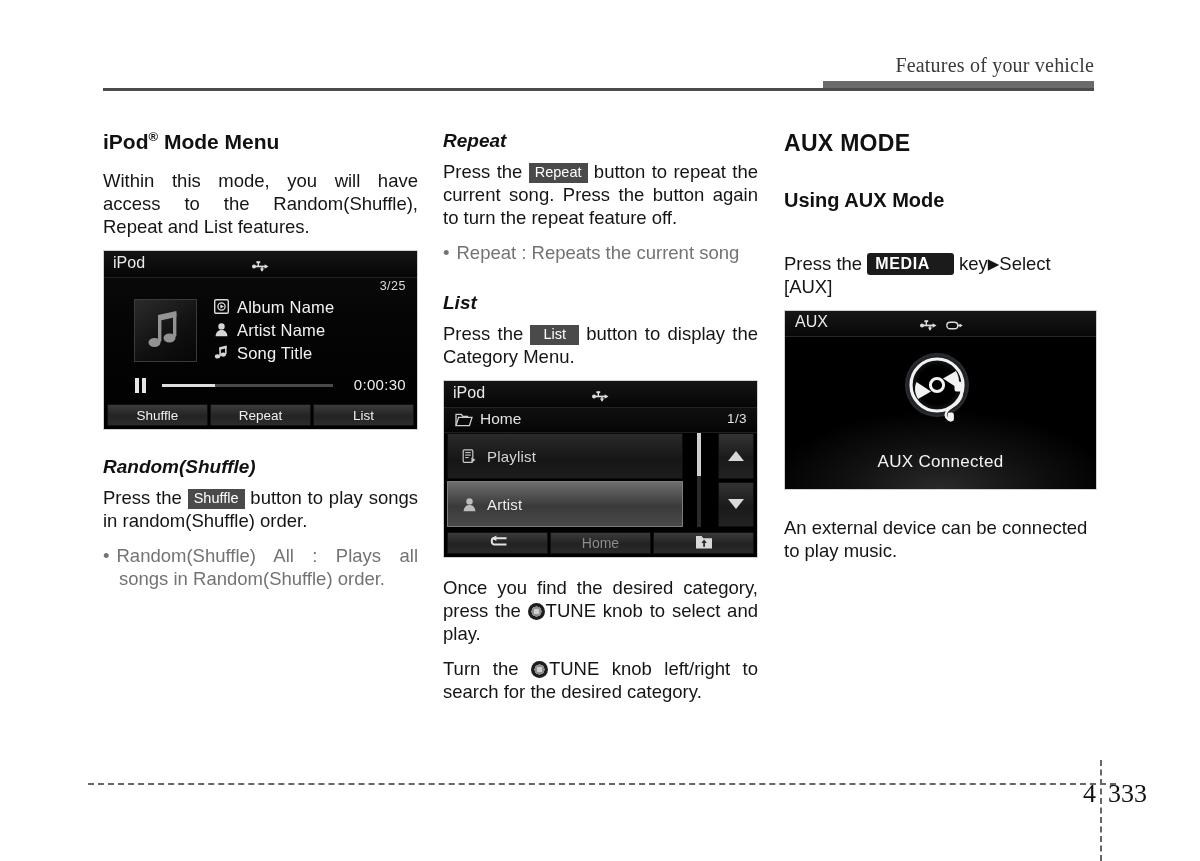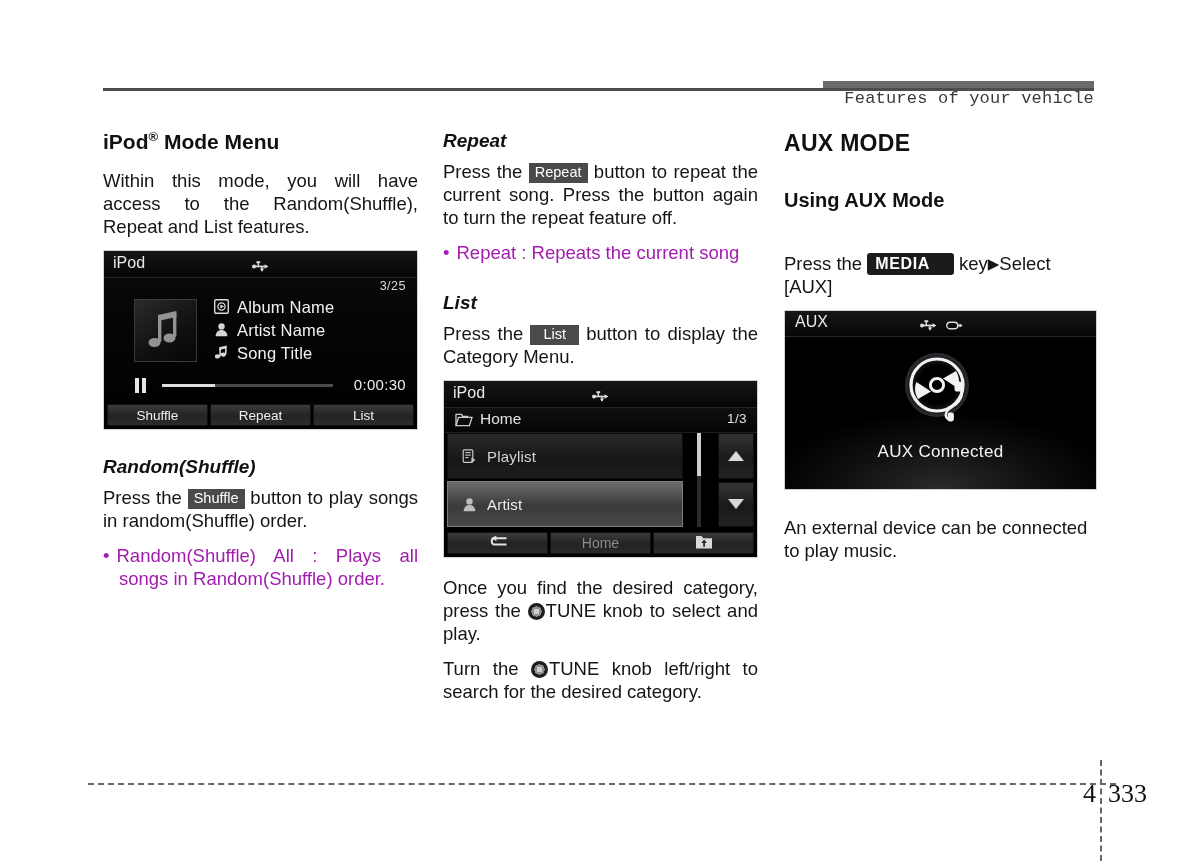--- a/index.html
+++ b/index.html
@@ -19,26 +19,25 @@
   
   #page-header {
     position: absolute;
     left: 0; top: 0;
     width: 1200px; height: 100px;
   }
   #header-title {
     position: absolute;
     right: 106px;
     top: 54px;
-    font-family: Liberation Mono, monospace;
-    font-size: 17px;
+    font-family: Liberation Serif, serif;
+    font-size: 20px;
     color: #3a3a3a;
     letter-spacing: 0.2px;
     white-space: nowrap;
-    margin-top: 35px;
   }
   #header-rule-thin {
     position: absolute;
     left: 103px;
     top: 88px;
     width: 991px;
     height: 3px;
     background: #4c4c4c;
   }
   #header-rule-thick {
@@ -138,21 +137,21 @@
   p.body.nojust { text-align: left; }
 
   ul.bullets {
     margin: 0 0 10px 0;
     padding: 0;
     list-style: none;
   }
   ul.bullets li {
     font-size: 18.5px;
     line-height: 23px;
-    color: #a21caf;
+    color: #737373;
     padding-left: 16px;
     text-indent: -16px;
     margin-bottom: 2px;
     text-align: justify;
   }
   ul.bullets li::before {
     content: "\2022";
     margin-right: 7px;
   }
   ul.bullets li.tight { text-align: left; }
@@ -481,21 +480,21 @@
     gap: 7px;
   }
   .aux-center {
     position: absolute;
     left: 0; right: 0; top: 40px;
     display: flex;
     flex-direction: column;
     align-items: center;
   }
   .aux-caption {
-    margin-top: 11px;
+    margin-top: 21px;
     font-size: 17px;
     color: #f4f4f4;
     letter-spacing: 0.3px;
   }
 
   .spacer-18 { height: 18px; }
   .spacer-26 { height: 26px; }
 </style>
 </head>
 <body>

